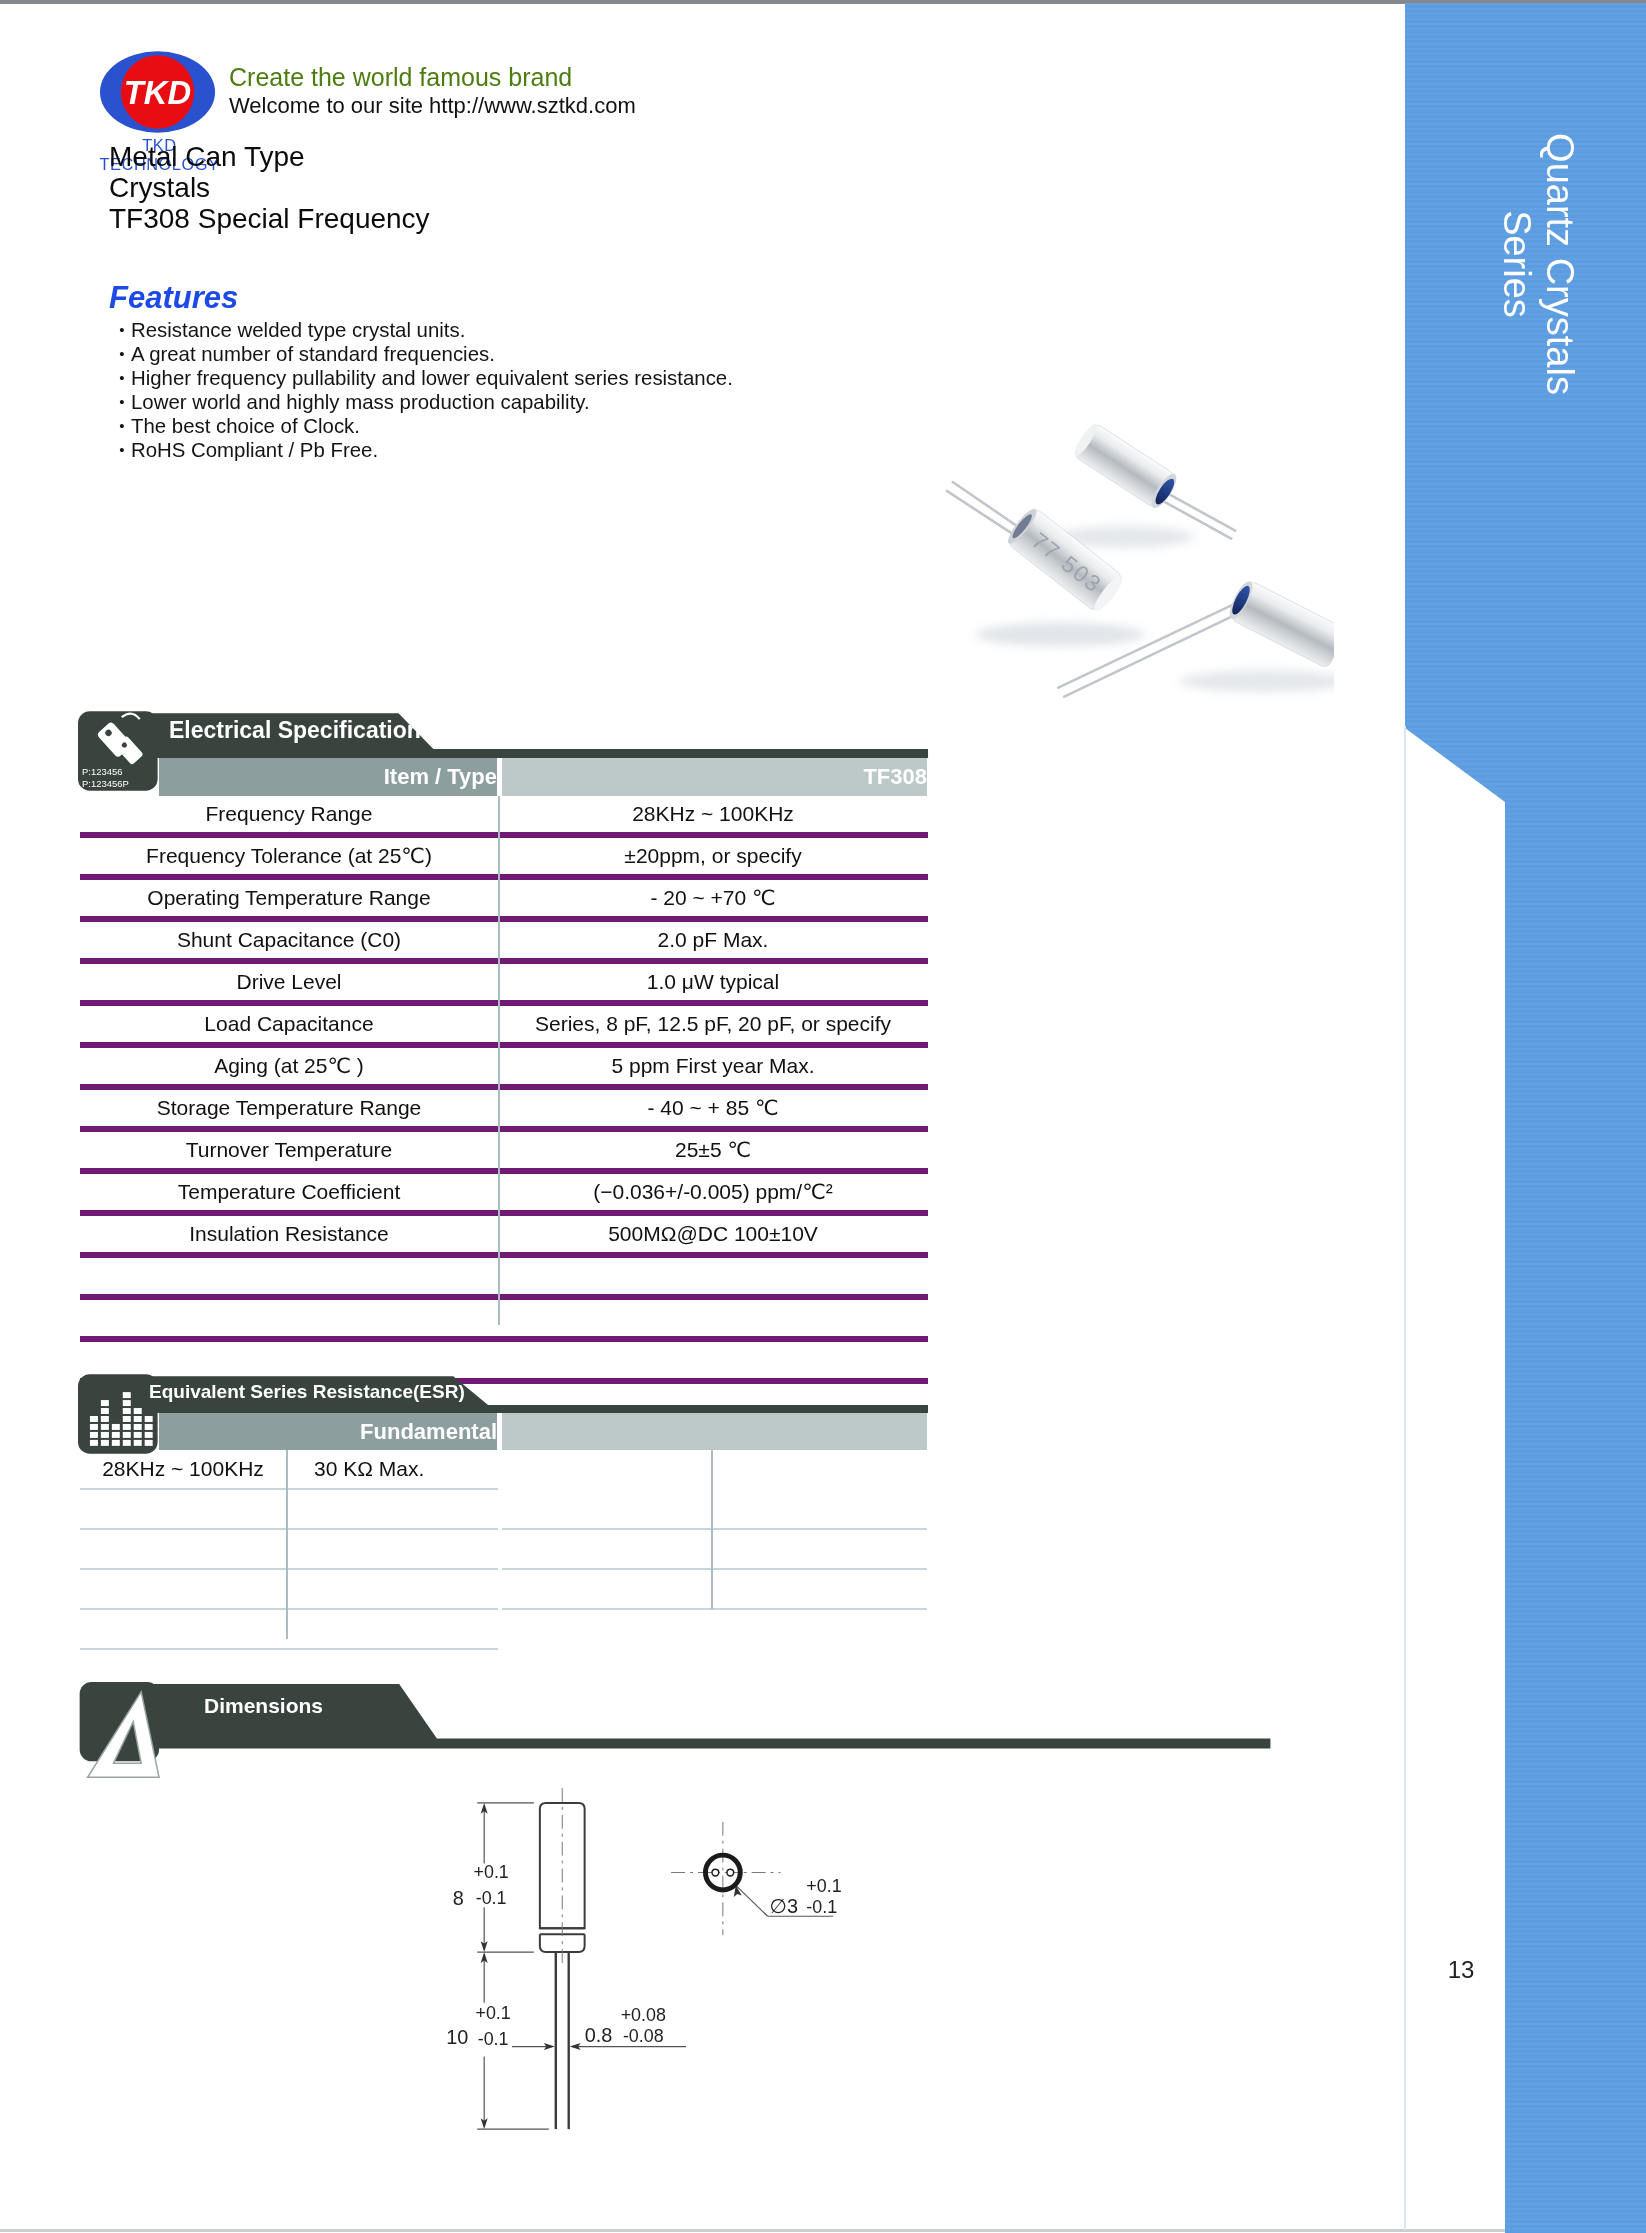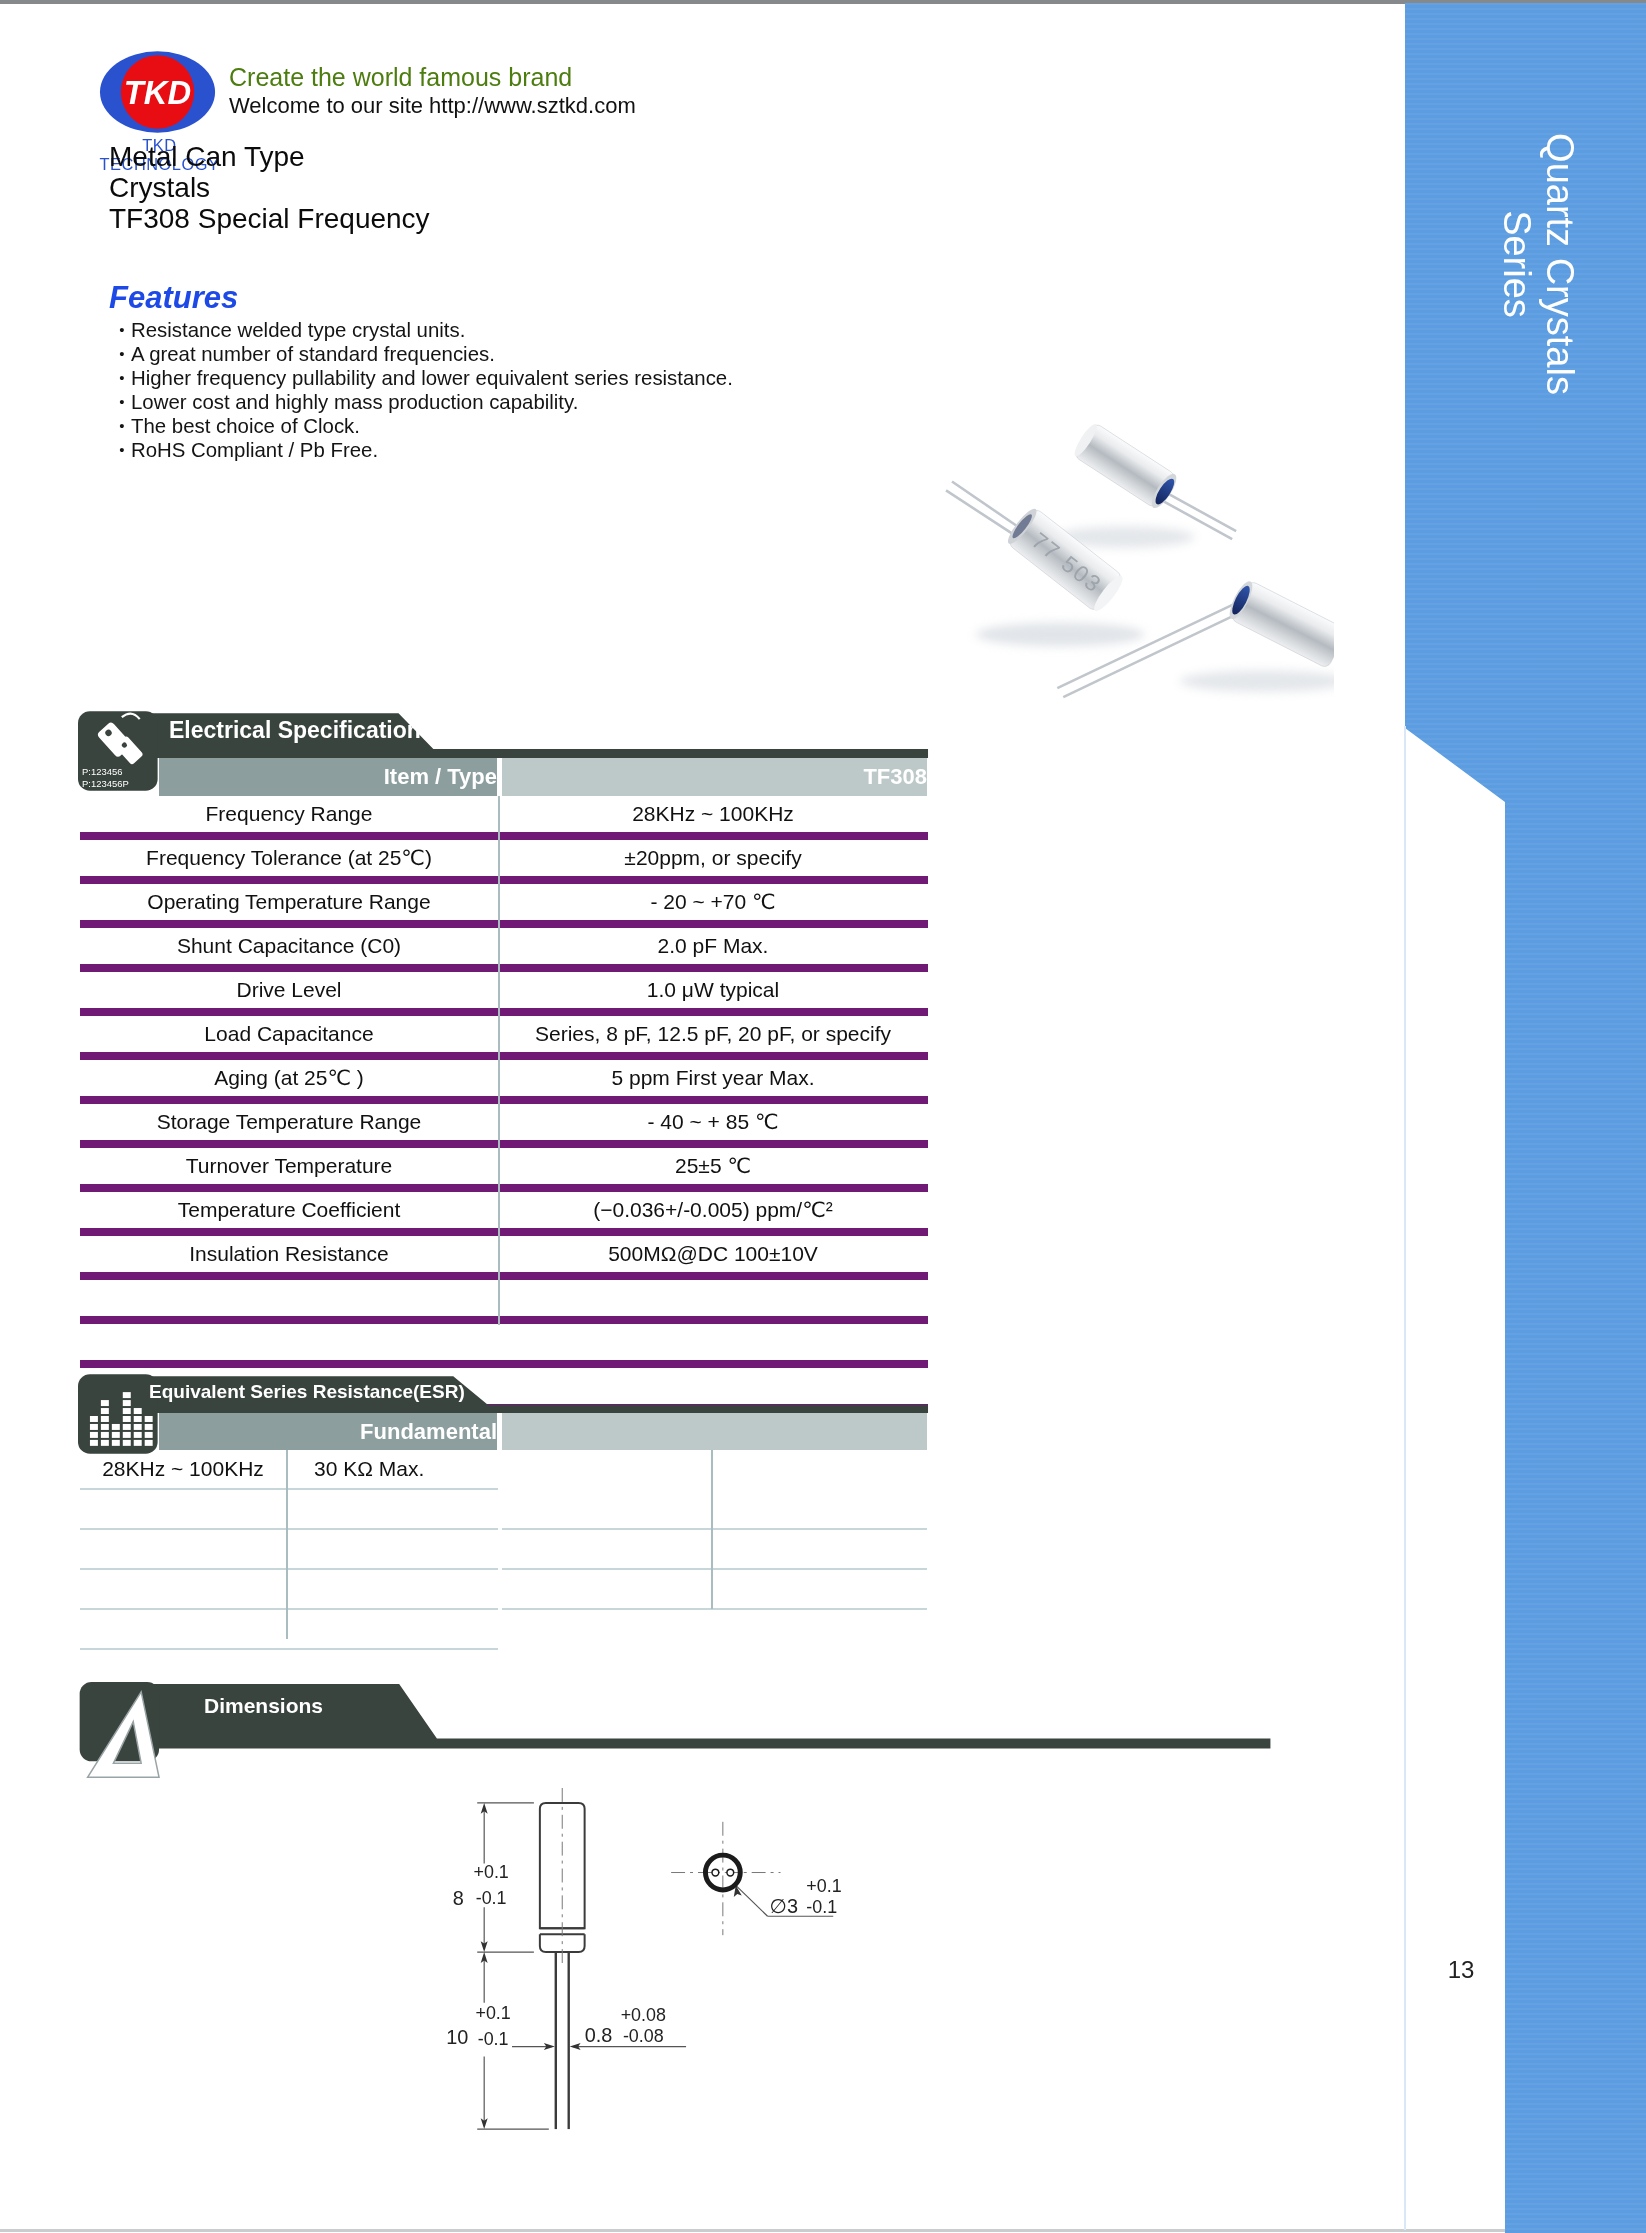--- a/index.html
+++ b/index.html
@@ -32,21 +32,21 @@
   
   .banner-title{color:#fff;font-weight:bold;}
 
   
   .hband{height:38px;line-height:38px;text-align:right;color:#fff;font-weight:bold;font-size:22px;}
   .hband.dk{background:#8d9e9e;}
   .hband.lt{background:#bdc8c9;}
 
   
   .etable{left:80px;top:796px;width:848px;}
-  .trow{display:flex;height:36px;border-bottom:8px solid #701a75;text-align:right;}
+  .trow{display:flex;height:36px;border-bottom:6px solid #701a75;text-align:right;}
   .trow .tl{width:418px;display:flex;align-items:center;justify-content:center;font-size:21px;}
   .trow .tv{flex:1;display:flex;align-items:center;justify-content:center;font-size:21px;}
   .vdiv{width:2px;background:#a9bdc1;}
 
   
   .esr-left{left:80px;top:1450px;width:418px;}
   .erow{display:flex;height:38px;border-bottom:2px solid #c6d6d9;}
   .erow .ca{width:206px;display:flex;align-items:center;justify-content:center;font-size:21px;}
   .erow .cb{flex:1;display:flex;align-items:center;font-size:21px;padding-left:28px;}
   .esr-right{left:502px;top:1490px;width:425px;}
@@ -94,21 +94,21 @@
     <div class="fi">
         <span class="bullet">•</span>
         <span>A great number of standard frequencies.</span>
       </div>
     <div class="fi">
         <span class="bullet">•</span>
         <span>Higher frequency pullability and lower equivalent series resistance.</span>
       </div>
     <div class="fi">
         <span class="bullet">•</span>
-        <span>Lower cost and highly mass production capability.</span>
+        <span>Lower world and highly mass production capability.</span>
       </div>
     <div class="fi">
         <span class="bullet">•</span>
         <span>The best choice of Clock.</span>
       </div>
     <div class="fi">
         <span class="bullet">•</span>
         <span>RoHS Compliant / Pb Free.</span>
       </div>
   </div>

